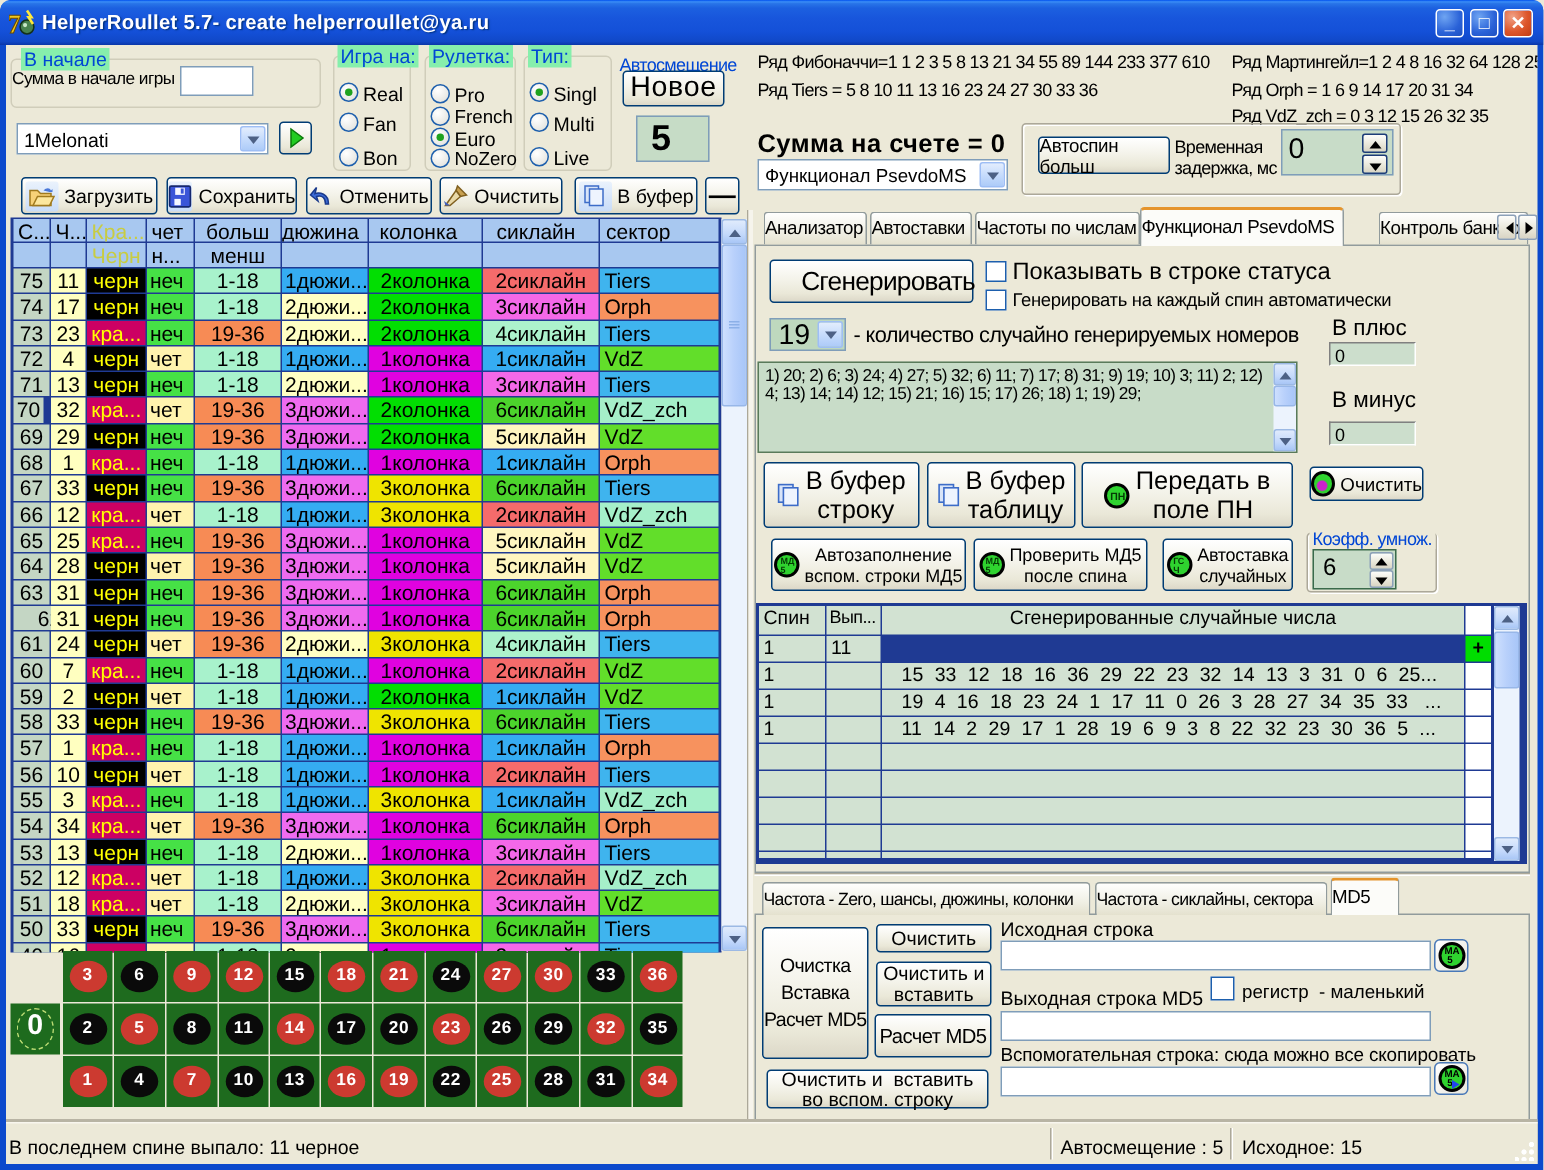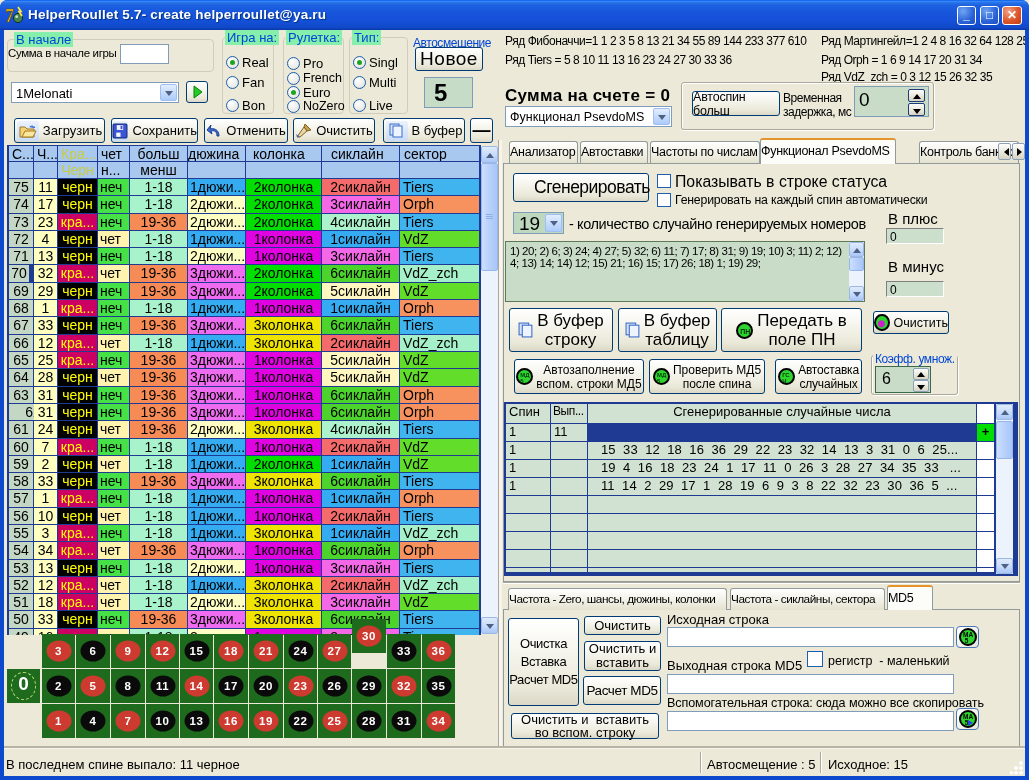--- a/index.html
+++ b/index.html
@@ -464,21 +464,21 @@
       </div>
     <div class="bcell" style="left:245px;top:604px;width:34px;height:34px;">
         <div class="chip chipR">21</div>
       </div>
     <div class="bcell" style="left:280px;top:604px;width:33px;height:34px;">
         <div class="chip chipB">24</div>
       </div>
     <div class="bcell" style="left:314px;top:604px;width:33px;height:34px;">
         <div class="chip chipR">27</div>
       </div>
-    <div class="bcell" style="left:348px;top:589px;width:34px;height:34px;">
+    <div class="bcell" style="left:348px;top:604px;width:34px;height:34px;">
         <div class="chip chipR">30</div>
       </div>
     <div class="bcell" style="left:383px;top:604px;width:34px;height:34px;">
         <div class="chip chipB">33</div>
       </div>
     <div class="bcell" style="left:418px;top:604px;width:33px;height:34px;">
         <div class="chip chipR">36</div>
       </div>
     <div class="bcell" style="left:38px;top:639px;width:33px;height:34px;">
         <div class="chip chipB">2</div>

